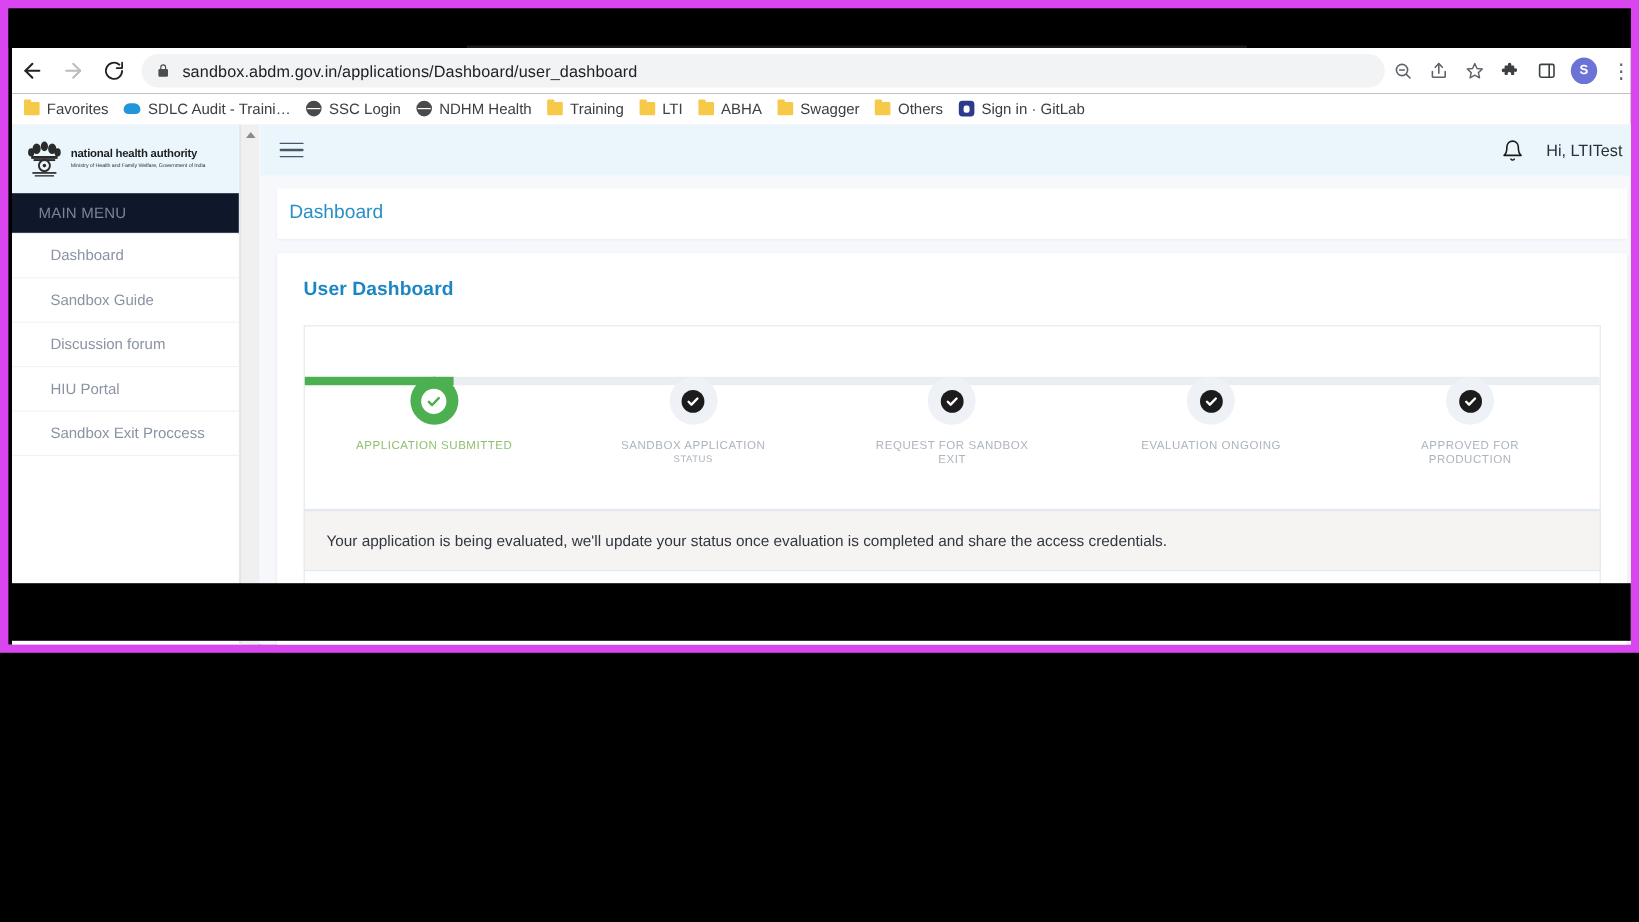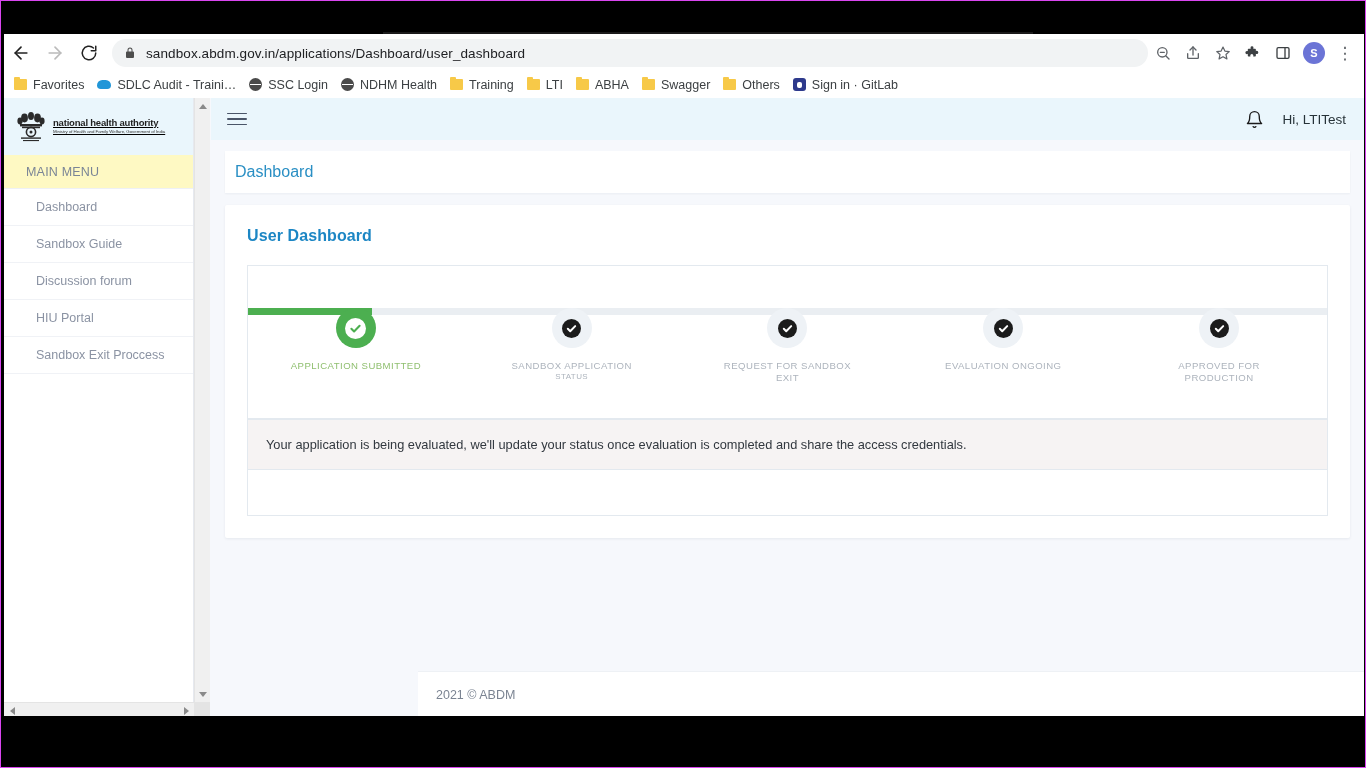--- a/index.html
+++ b/index.html
@@ -5,23 +5,23 @@
 <style>
   * { box-sizing: border-box; margin: 0; padding: 0; }
   html, body {
     width: 1366px; height: 768px;
     overflow: hidden;
     font-family: "Liberation Sans", sans-serif;
     background: #000;
   }
   #screen {
     position: relative;
-    width: 1366px; height: 768px;
+    width: 1366px; height: 544px;
     background: #000;
-    border: 1px solid #d946ef;
+    border: 7px solid #d946ef;
     overflow: hidden;
   }
 
   
   .chrome-top {
     position: absolute; left: 0; top: 0;
     width: 100%; height: 33px;
     background: #000;
   }
   .chrome-tabstrip-shadow {
@@ -138,30 +138,30 @@
     height: 57px;
     background: #eaf6fc;
     display: flex; align-items: center;
     padding-left: 10px;
   }
   .logo-emblem {
     width: 34px; height: 38px;
     display: flex; align-items: center; justify-content: center;
     flex: none;
   }
-  .logo-text { margin-left: 5px; line-height: 1.05; text-decoration: underline; }
+  .logo-text { margin-left: 5px; line-height: 1.05; }
   .logo-text .l1 {
     font-size: 9.5px; font-weight: bold; color: #1f1f1f;
     letter-spacing: -.2px;
   }
   .logo-text .l2 {
     font-size: 4.4px; color: #333; margin-top: 2px; letter-spacing: -.05px;
   }
   .menu-head {
-    height: 34px; background: #fef9c3;
+    height: 34px; background: #0f172a;
     display: flex; align-items: center;
     padding-left: 22px;
     font-size: 12.5px; color: #7a8596;
     letter-spacing: .2px;
     border-bottom: 1px solid #eef1f5;
   }
   .menu-item {
     height: 37px;
     display: flex; align-items: center;
     padding-left: 32px;

